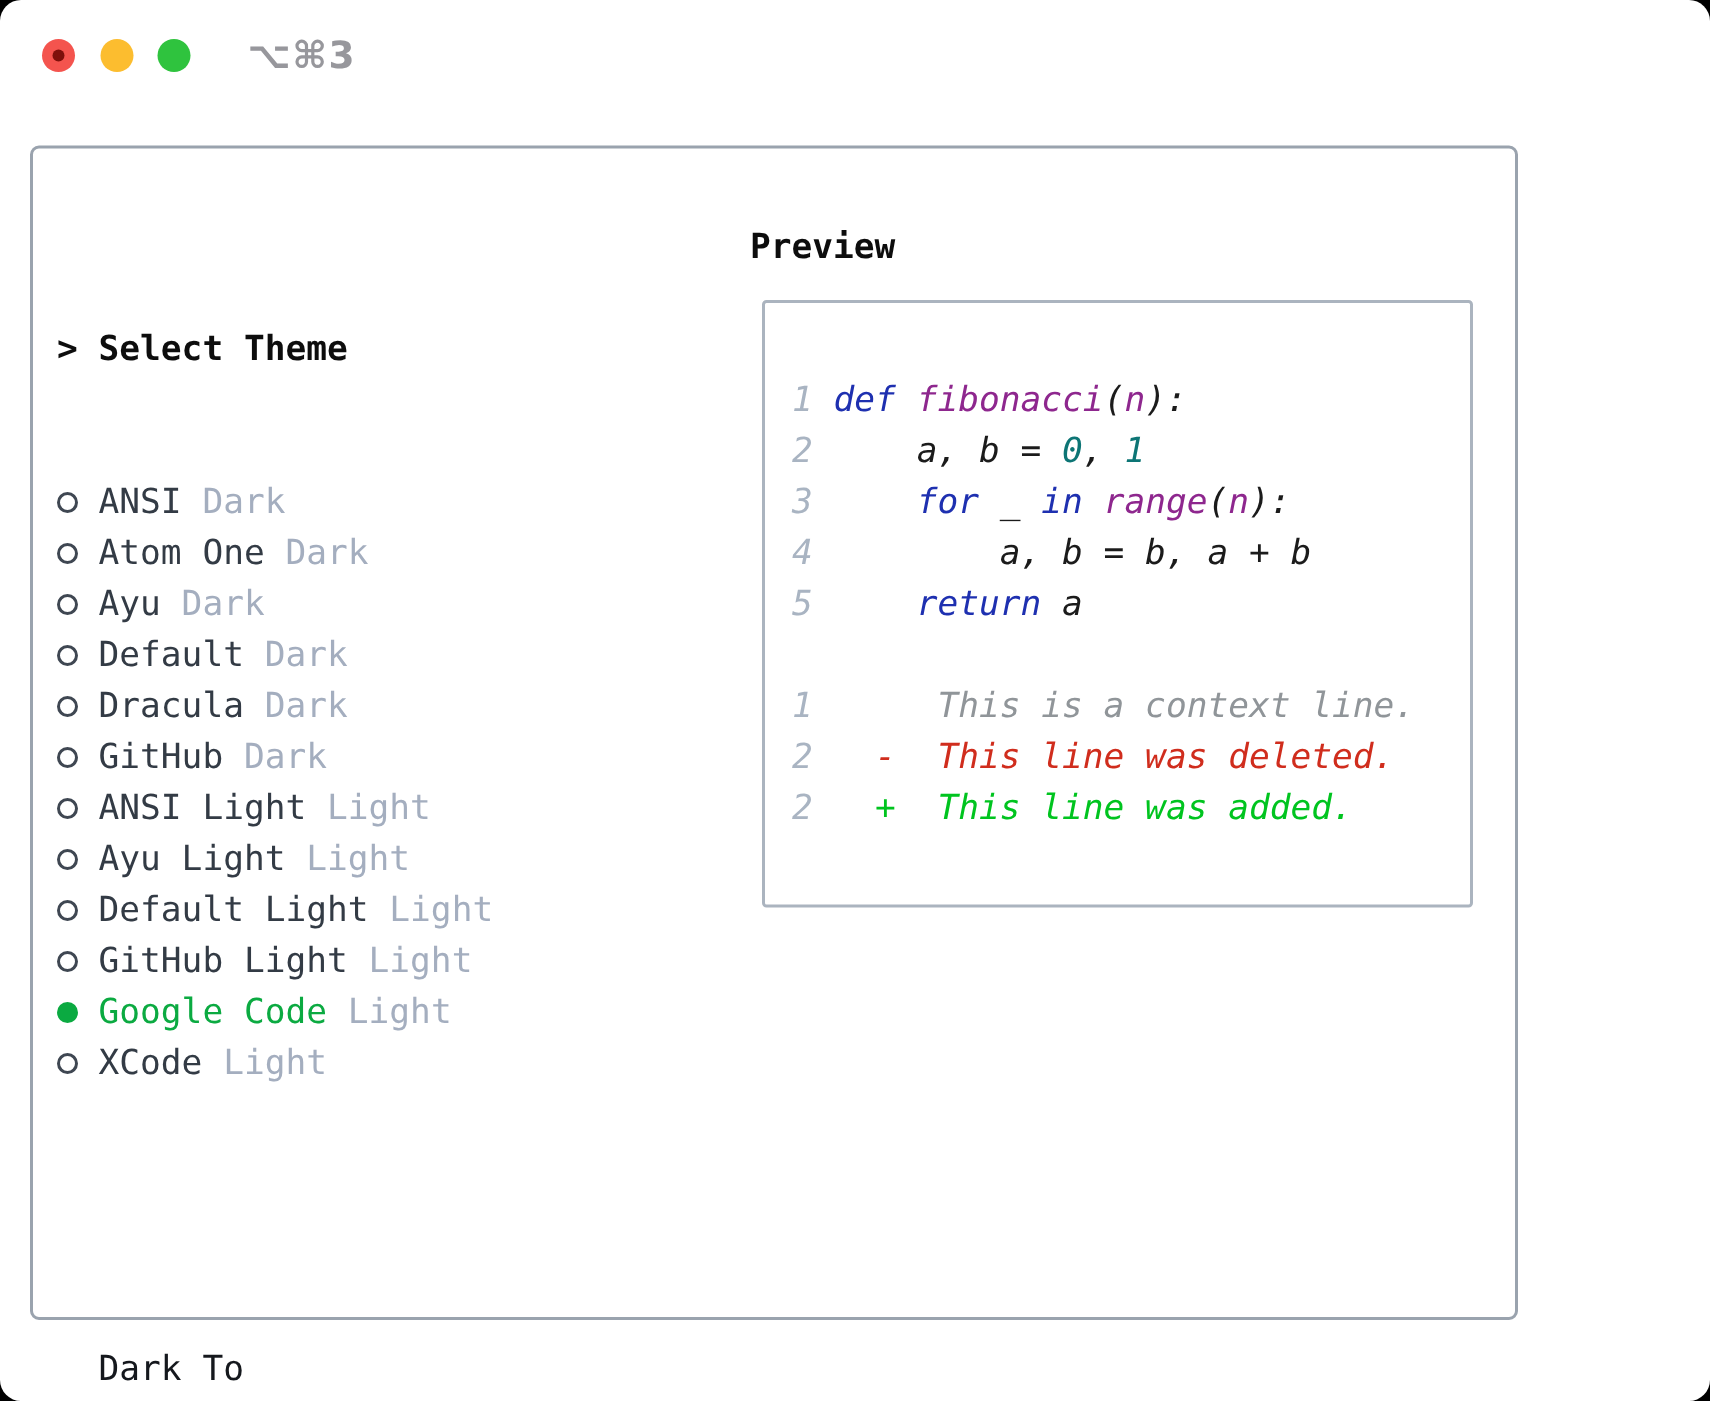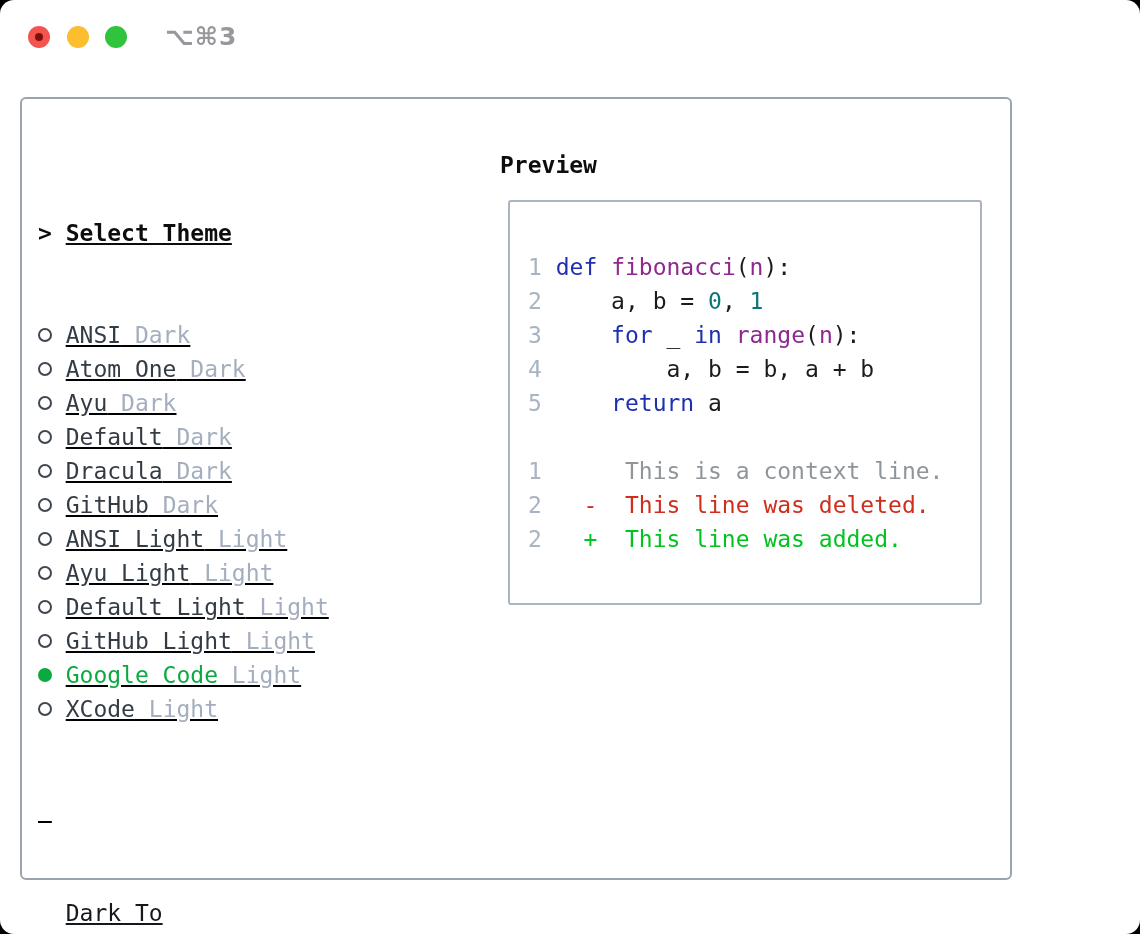--- a/index.html
+++ b/index.html
@@ -32,21 +32,21 @@
   
   .panel{
     position:absolute;left:20px;top:97px;width:992px;height:783px;box-sizing:border-box;
     border:2px solid var(--panel_border);border-radius:6px;background:var(--window_bg,#fff);
   }
   
   .list{
     position:absolute;left:38px;top:148px;width:440px;
     font-size:23px;line-height:34px;white-space:pre;
   }
-  .row{white-space:pre;height:34px;text-decoration:underline;}
+  .row{white-space:pre;height:34px;}
   .marker{display:inline-block;width:2ch;height:34px;position:relative;vertical-align:top;}
   .dot{
     position:absolute;left:0;top:50%;margin-top:-7px;
     width:10px;height:10px;border:2px solid var(--radio_ring);border-radius:50%;
   }
   .dot.selected{width:14px;height:14px;border:none;margin-top:-7px;background:var(--selected_green);}
   .hdr{font-weight:bold;color:var(--header_text);}
   .apply-hdr{color:var(--apply_header_text);}
   
   .preview-title{
@@ -54,21 +54,21 @@
     font-size:23px;line-height:34px;font-weight:bold;color:var(--header_text);text-align:center;
   }
   .preview-box{
     position:absolute;left:508px;top:200px;width:474px;height:405px;box-sizing:border-box;
     border:2px solid var(--box_border);border-radius:3px;background:var(--window_bg,#fff);
   }
   .code{
     position:absolute;left:18px;top:48px;
     font-size:23px;line-height:34px;white-space:pre;
   }
-  .cline{white-space:pre;height:34px;}
+  .cline{white-space:pre;height:34px;font-style:italic;}
 </style>
 </head>
 <body>
 
 <div class="window">
 
   <div class="titlebar">
     <span class="light red"></span>
     <span class="light yellow"></span>
     <span class="light green"></span>

